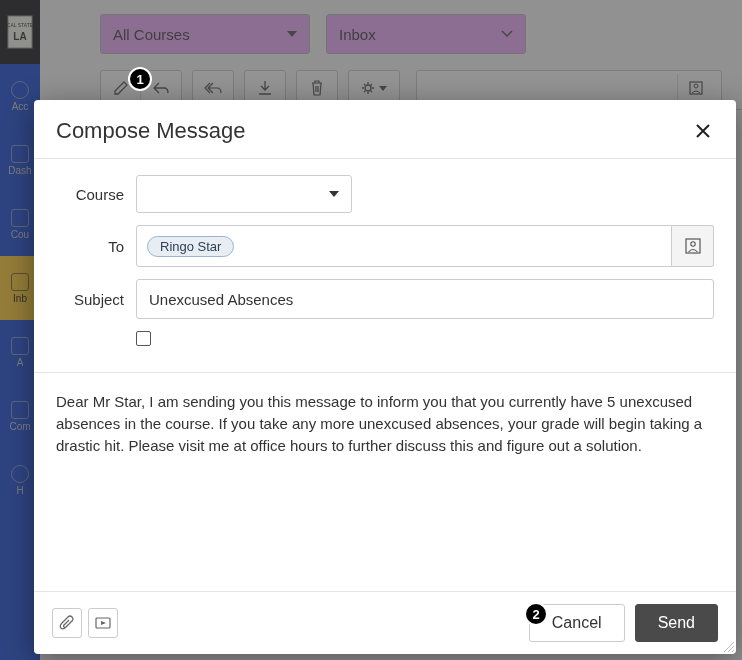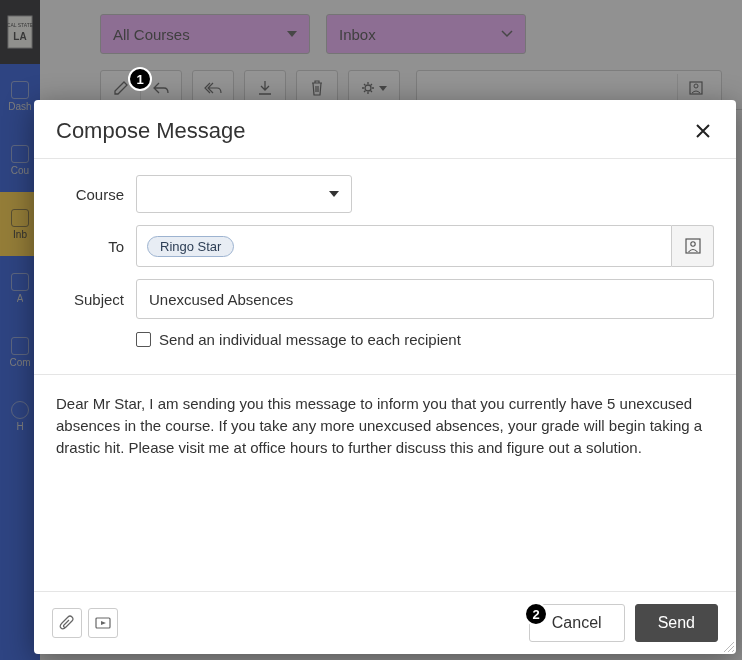--- a/index.html
+++ b/index.html
@@ -352,20 +352,24 @@
 </head>
 <body>
 
 <div class="sidebar">
   <div class="sidebar-logo">
     <svg width="28" height="36" viewBox="0 0 28 36">
       <rect x="2" y="2" width="24" height="32" fill="#f6f6f0" stroke="#999" stroke-width="1"></rect>
       <text x="14" y="13" font-size="5" fill="#333" text-anchor="middle">CAL STATE</text>
       <text x="14" y="26" font-size="10" fill="#333" text-anchor="middle" font-weight="bold">LA</text>
     </svg>
+  </div>
+  <div class="sidebar-item">
+    <span class="sidebar-icon" style="border-radius:50%"></span>
+    <span class="sidebar-label">Acc</span>
   </div>
   <div class="sidebar-item">
     <span class="sidebar-icon"></span>
     <span class="sidebar-label">Dash</span>
   </div>
   <div class="sidebar-item">
     <span class="sidebar-icon"></span>
     <span class="sidebar-label">Cou</span>
   </div>
   <div class="sidebar-item active">
@@ -505,21 +509,20 @@
       </div>
     </div>
     <div class="form-row">
       <div class="form-label">Subject</div>
       <div class="subject-input">
         <span>Unexcused Absences</span>
       </div>
     </div>
     <div class="checkbox-row">
       <div class="checkbox"></div>
-      <span>Send an individual message to each recipient</span>
     </div>
   </div>
 
   <div class="divider"></div>
 
   <div class="message-body">Dear Mr Star, I am sending you this message to inform you that you currently have 5 unexcused absences in the course. If you take any more unexcused absences, your grade will begin taking a drastic hit. Please visit me at office hours to further discuss this and figure out a solution.</div>
 
   <div class="modal-footer">
     <div class="footer-left">
       <div class="footer-icon-btn">

